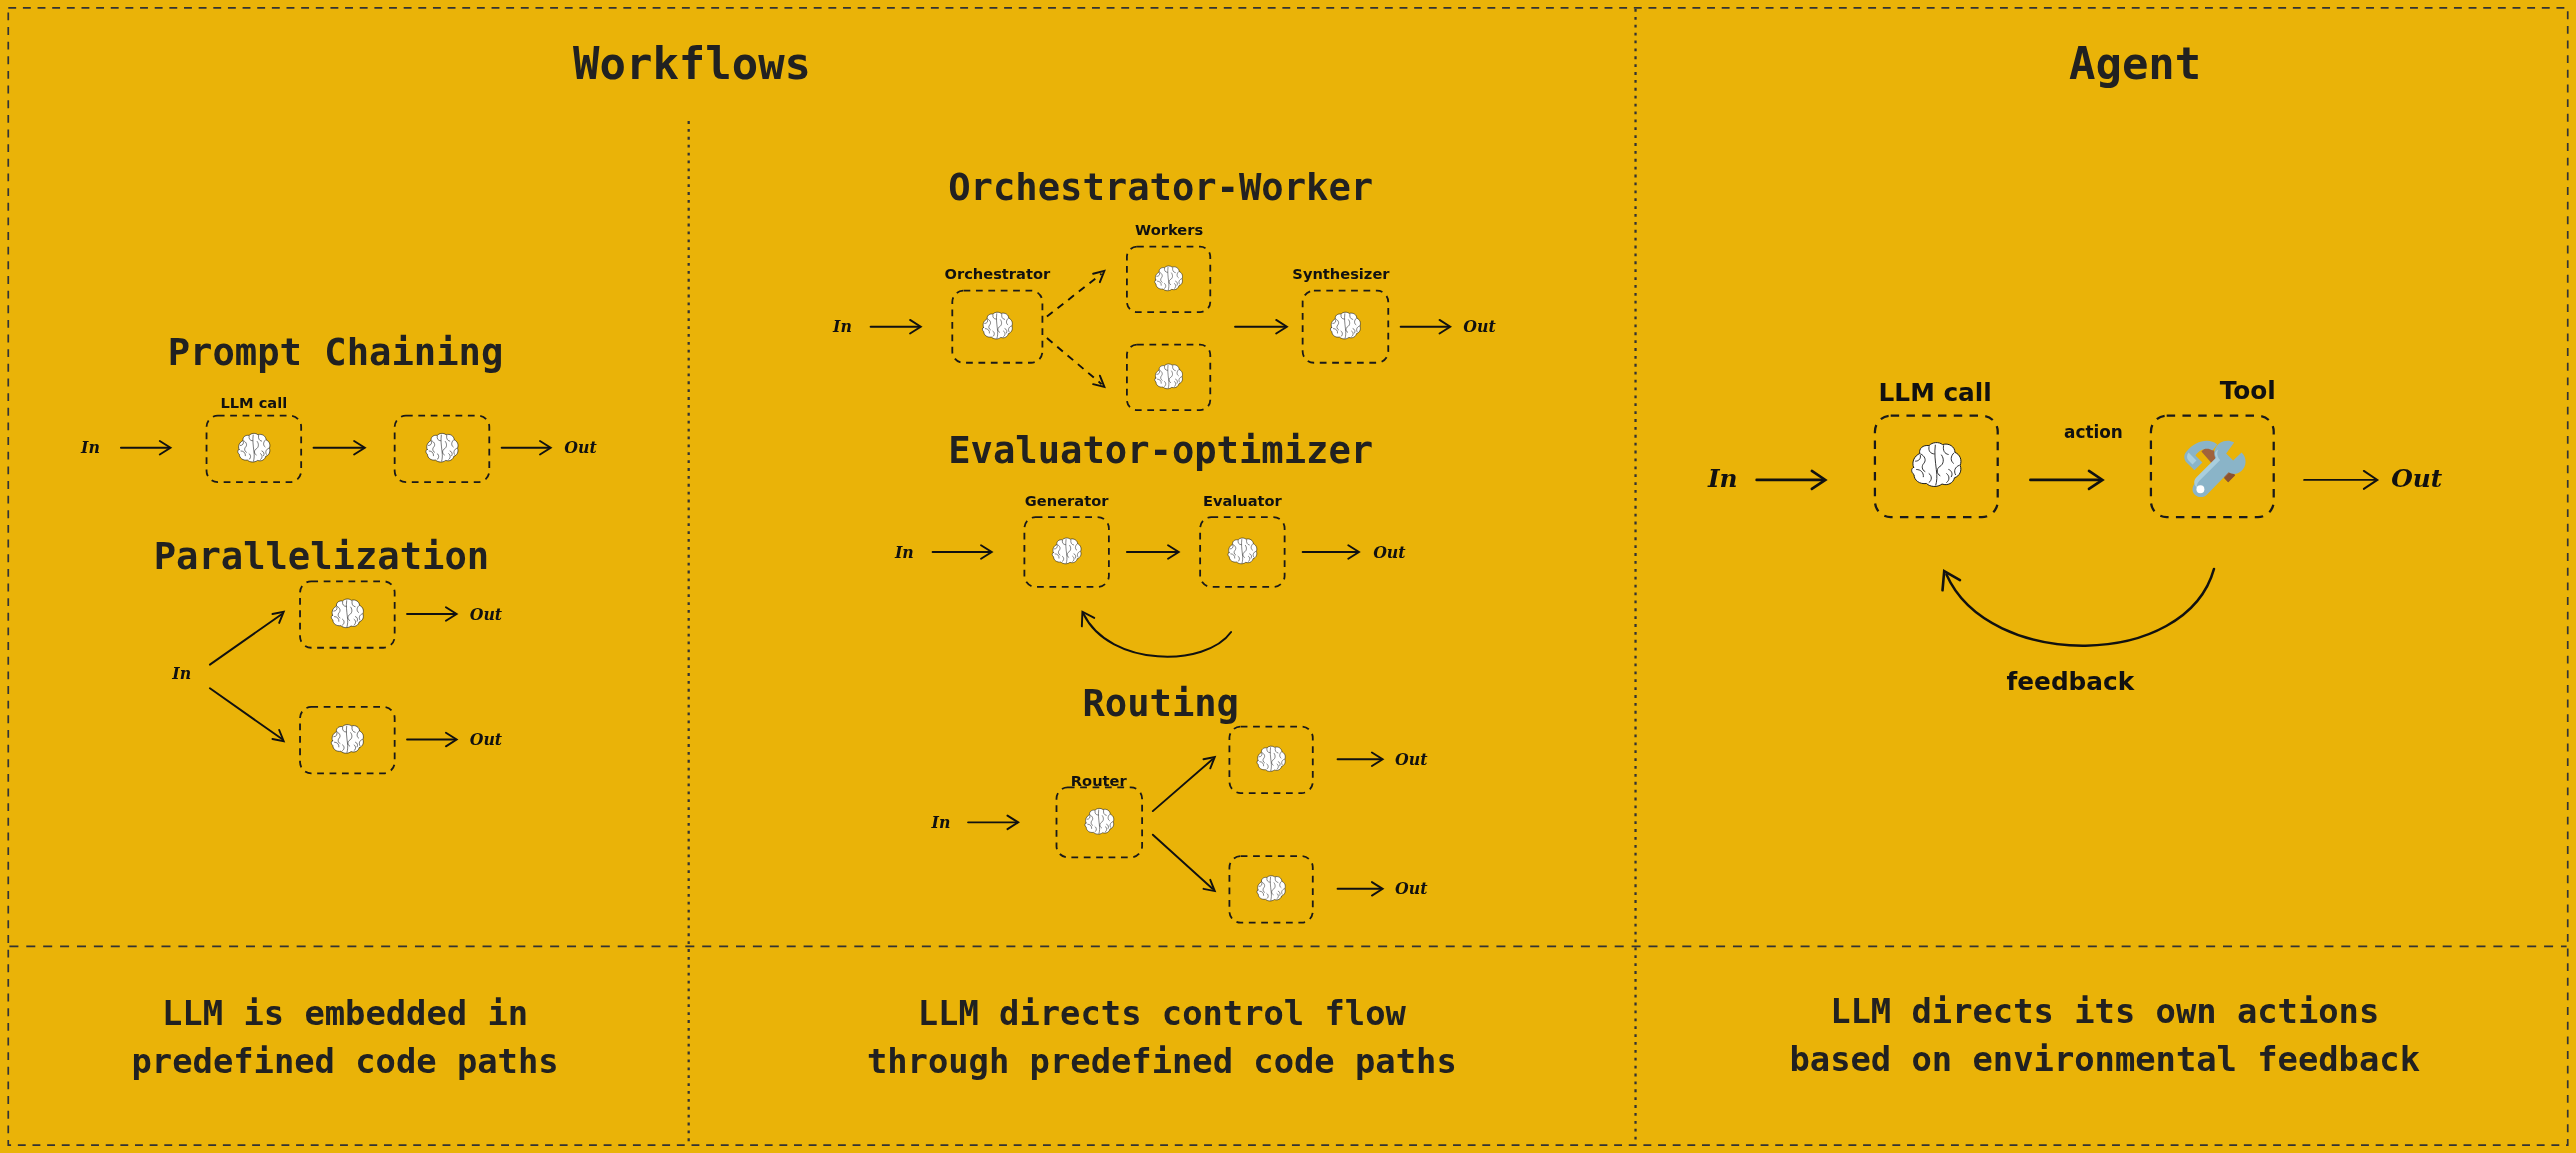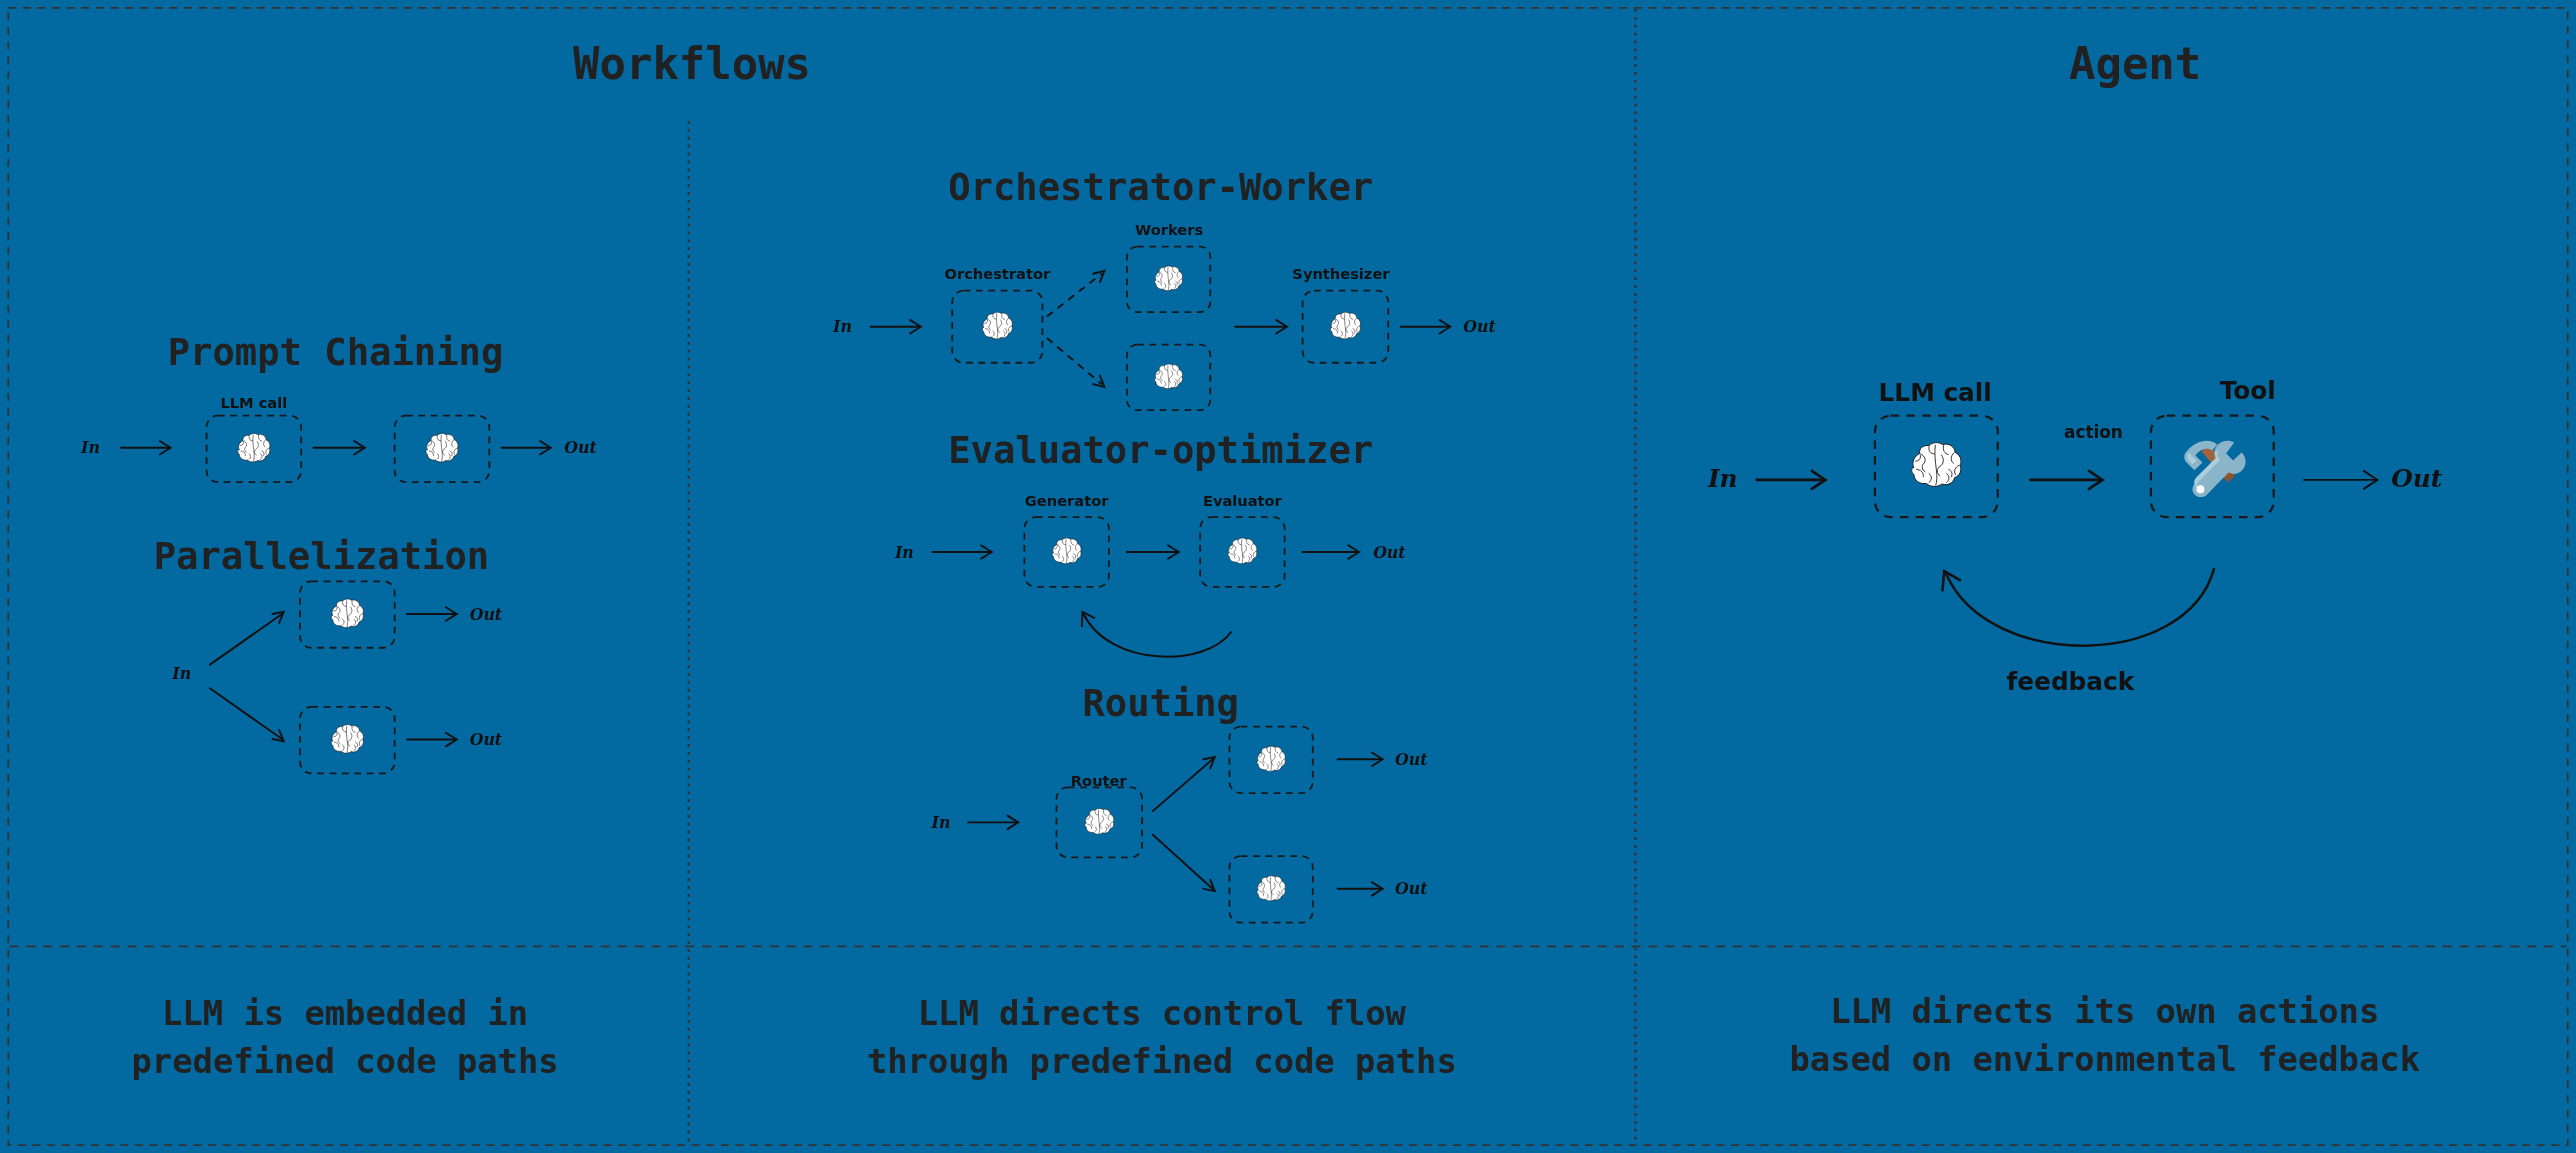--- a/index.html
+++ b/index.html
@@ -1,18 +1,18 @@
 <!DOCTYPE html>
 <html style="font-size:9px"><head>
 <meta charset="utf-8">
 <style>
   html,body{margin:0;padding:0;background:#ffffff;}
   body{width:2576px;height:1153px;overflow:hidden;
        font-family:"DejaVu Sans",sans-serif;}
-  #root{position:relative;width:2576px;height:1153px;background:#0369a1;text-decoration:underline;}
+  #root{position:relative;width:2576px;height:1153px;background:#eab308;text-decoration:underline;}
   svg#canvas{position:absolute;left:0;top:0;width:2576px;height:1153px;display:block;}
 
   .panel-title{font-family:"DejaVu Sans Mono",monospace;font-weight:700;
                fill:#212121;font-size:78px;text-anchor:middle;}
   .section-title{font-family:"DejaVu Sans Mono",monospace;font-weight:700;
                  fill:#212121;font-size:66px;text-anchor:middle;}
   .caption{font-family:"DejaVu Sans Mono",monospace;font-weight:700;
            fill:#212121;font-size:60px;text-anchor:middle;}
   .hand{font-family:"DejaVu Sans",sans-serif;font-weight:600;fill:#111;
         text-anchor:middle;}

